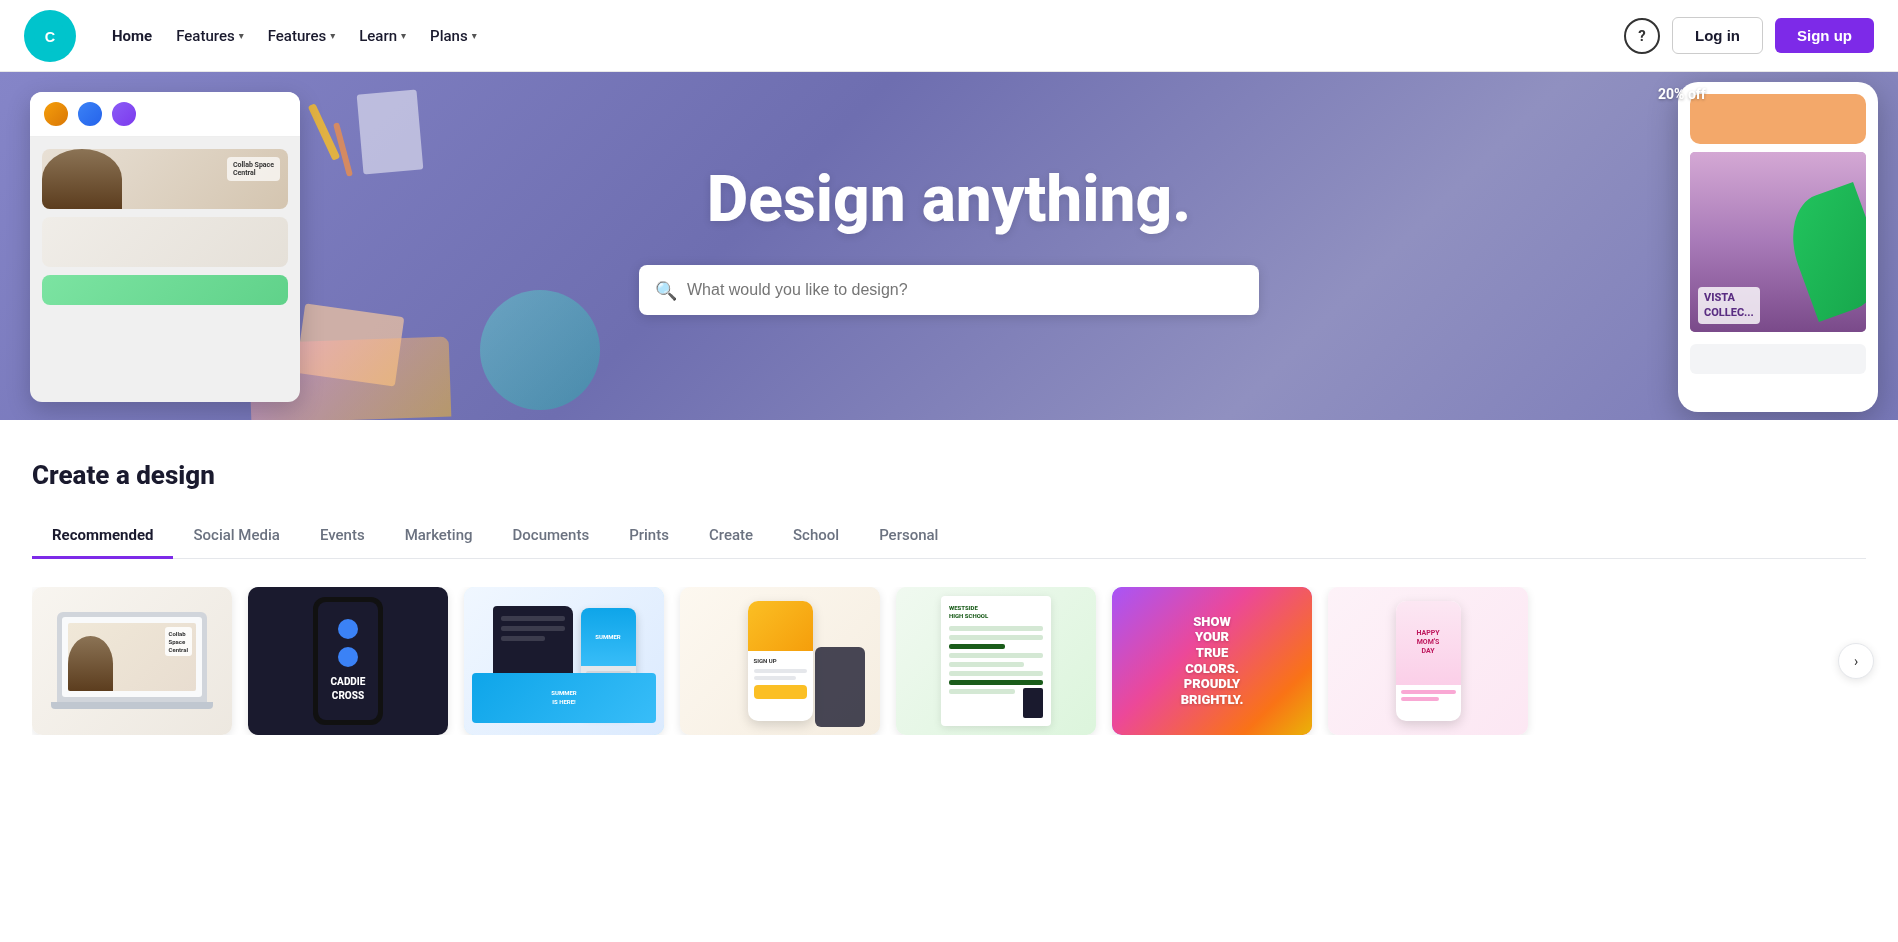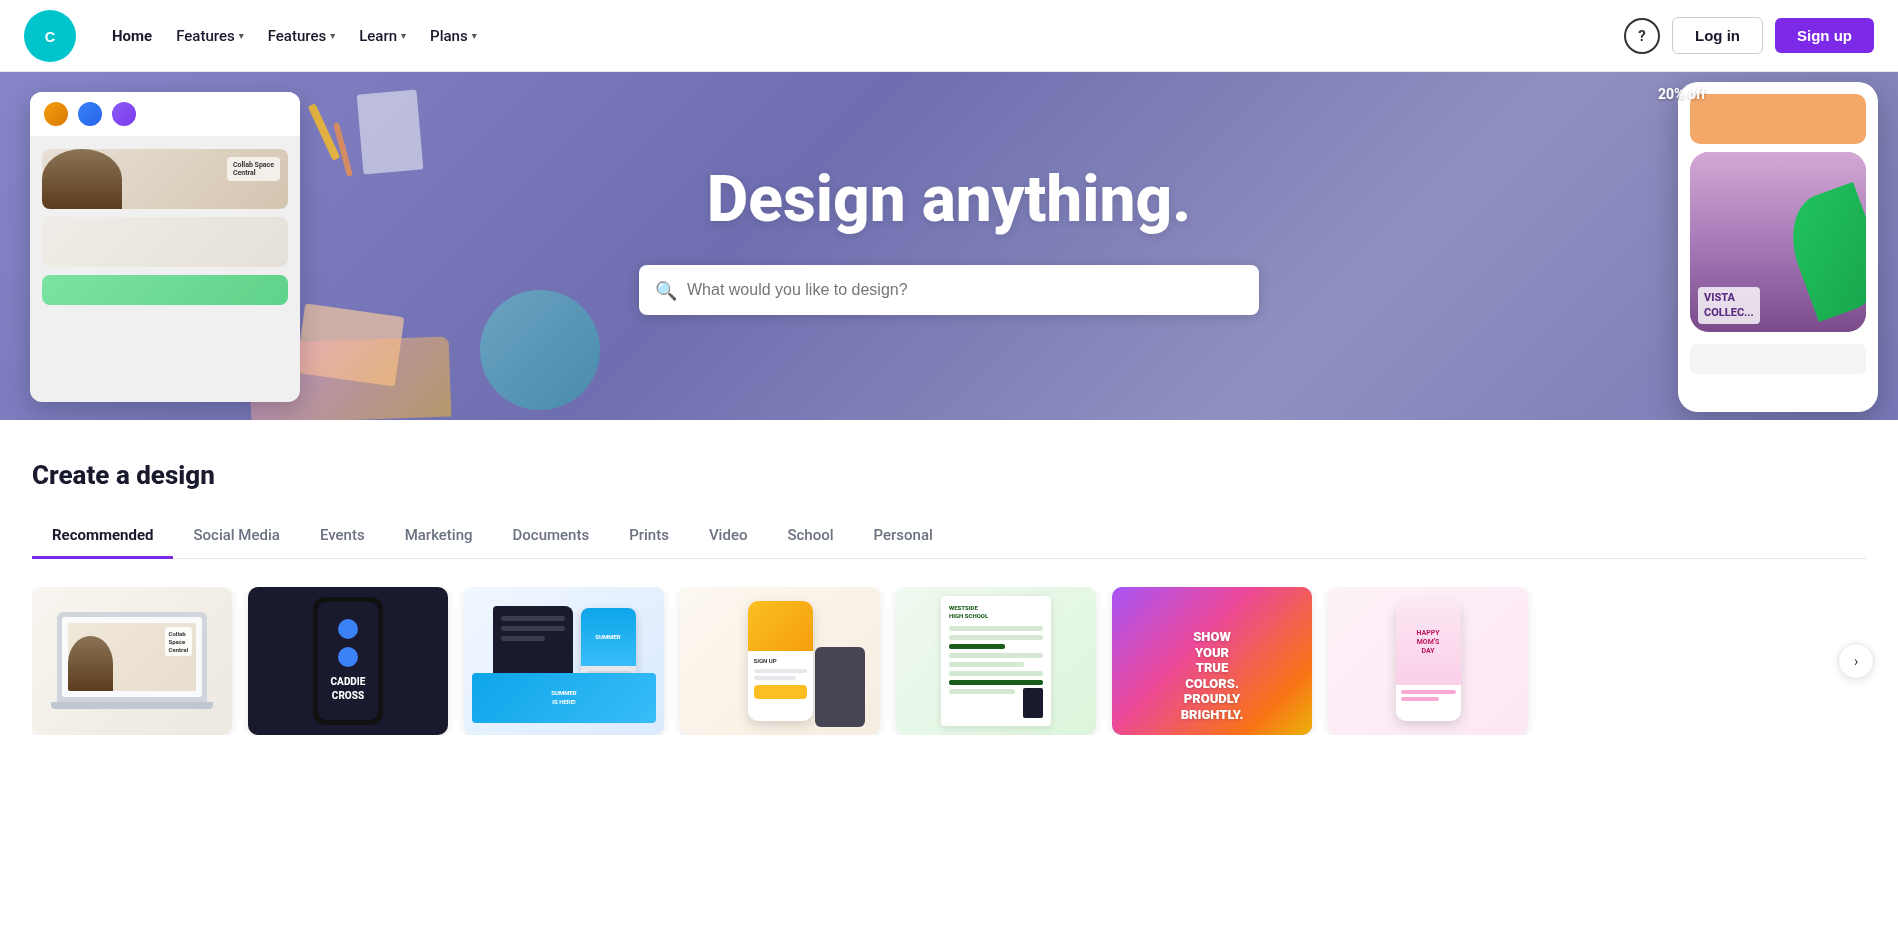--- a/index.html
+++ b/index.html
@@ -225,21 +225,21 @@
     .mockup-right-header {
       background: #f3a86a;
       border-radius: 10px;
       height: 50px;
       margin-bottom: 8px;
     }
     .mockup-right-img {
       width: 100%;
       height: 180px;
       background: linear-gradient(180deg, #c8a2c8 0%, #a076a0 100%);
-      border-radius: 19px;
+      border-radius: 5px;
       position: relative;
       overflow: hidden;
     }
     .vista-text {
       position: absolute;
       bottom: 8px;
       left: 8px;
       color: #5a2d82;
       font-weight: 800;
       font-size: 11px;
@@ -325,21 +325,21 @@
       display: flex;
       align-items: center;
       justify-content: center;
       padding: 12px;
     }
     .card-poster {
       width: 100%;
       height: 100%;
       display: flex;
       align-items: center;
-      justify-content: flex-end;
+      justify-content: center;
       flex-direction: column;
       padding: 12px;
     }
 
     
     .carousel-arrow {
       position: absolute;
       right: -8px;
       top: 50%;
       transform: translateY(-50%);
@@ -451,21 +451,21 @@
 <section class="section">
   <h2 class="section-title">Create a design</h2>
 
   <div class="tabs">
     <div class="tab-item active">Recommended</div>
     <div class="tab-item">Social Media</div>
     <div class="tab-item">Events</div>
     <div class="tab-item">Marketing</div>
     <div class="tab-item">Documents</div>
     <div class="tab-item">Prints</div>
-    <div class="tab-item">Video</div>
+    <div class="tab-item">Create</div>
     <div class="tab-item">School</div>
     <div class="tab-item">Personal</div>
   </div>
 
   <div style="position: relative;">
     <div class="cards-row">
 
       <div class="design-card card-1">
         <div class="card-inner">
           <div style="display: flex; flex-direction: column; align-items: center;">

